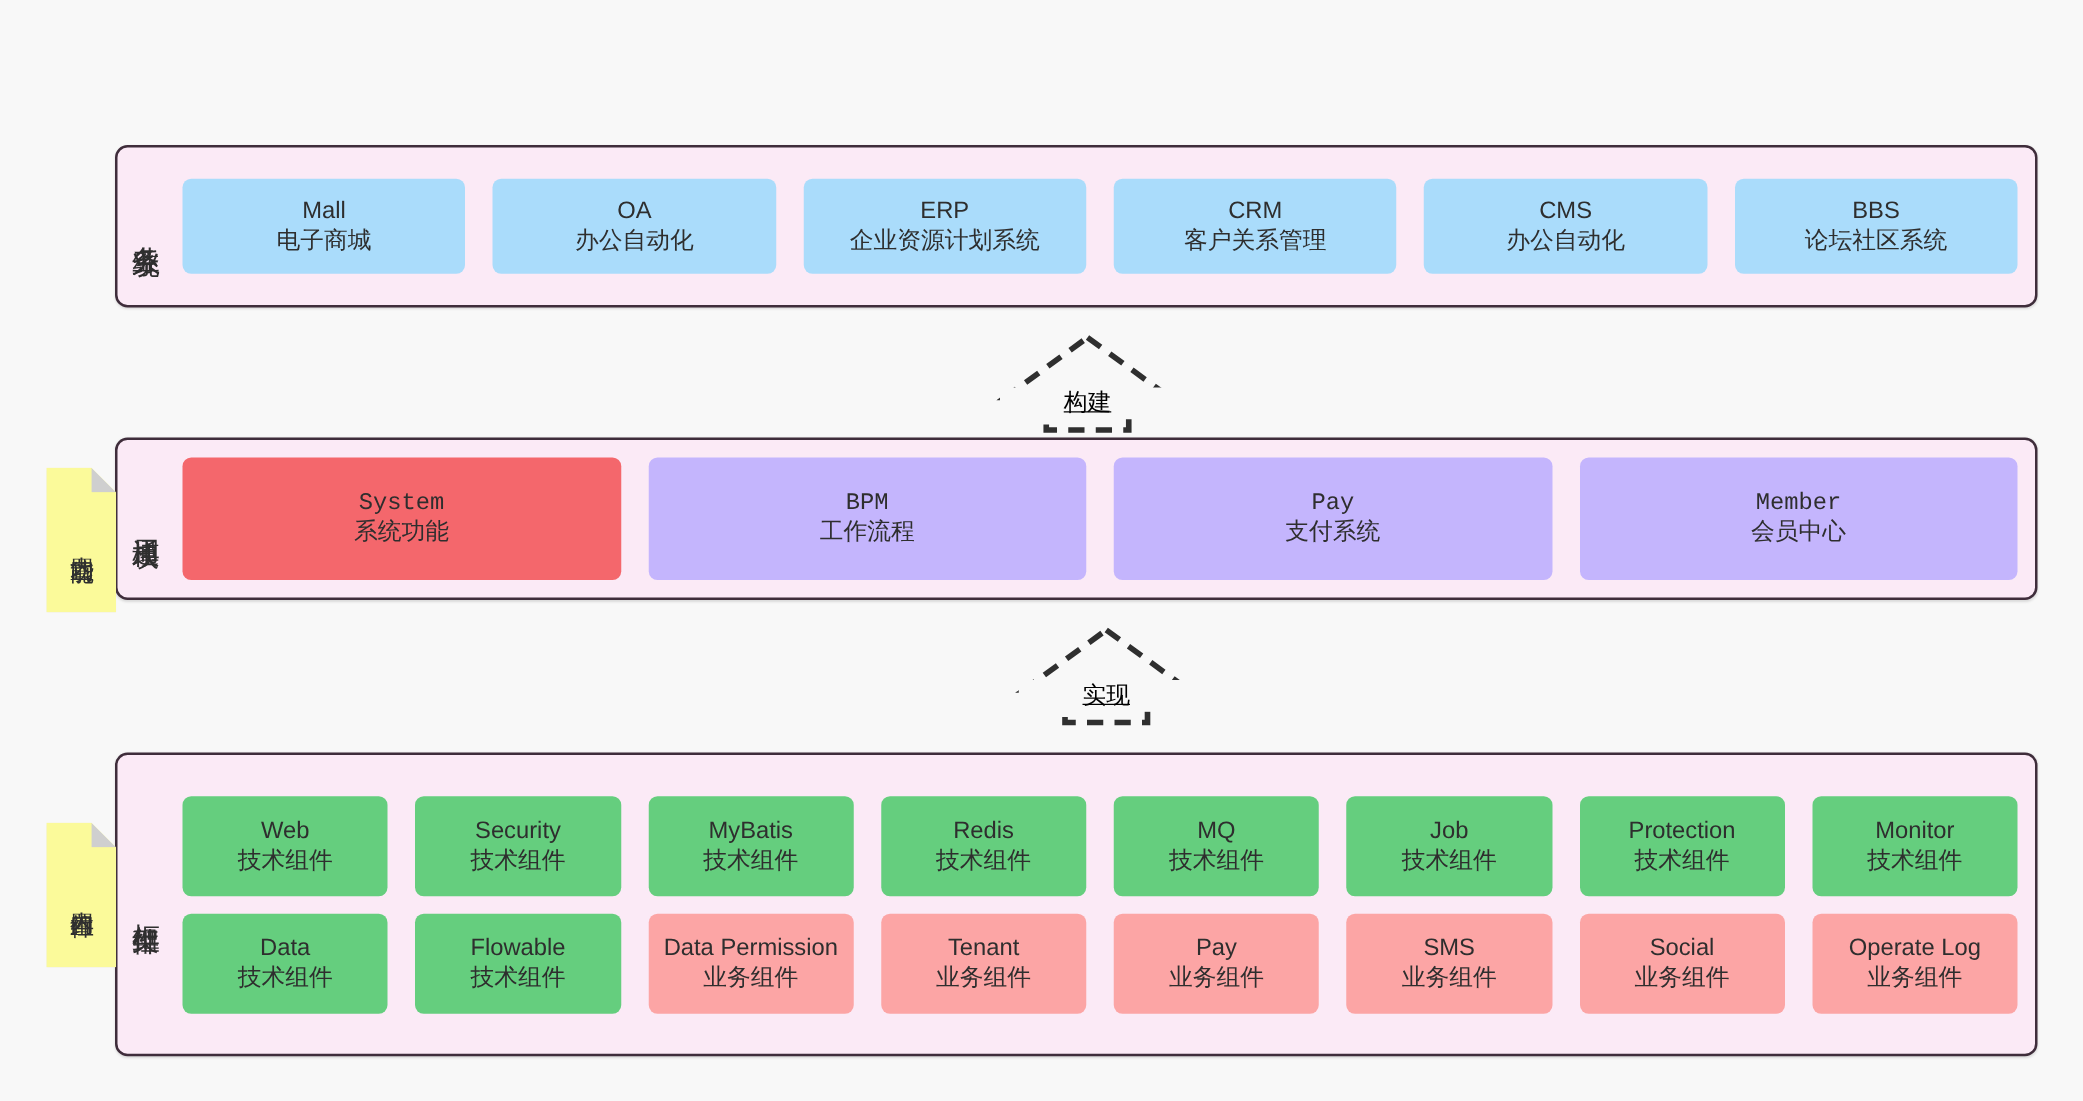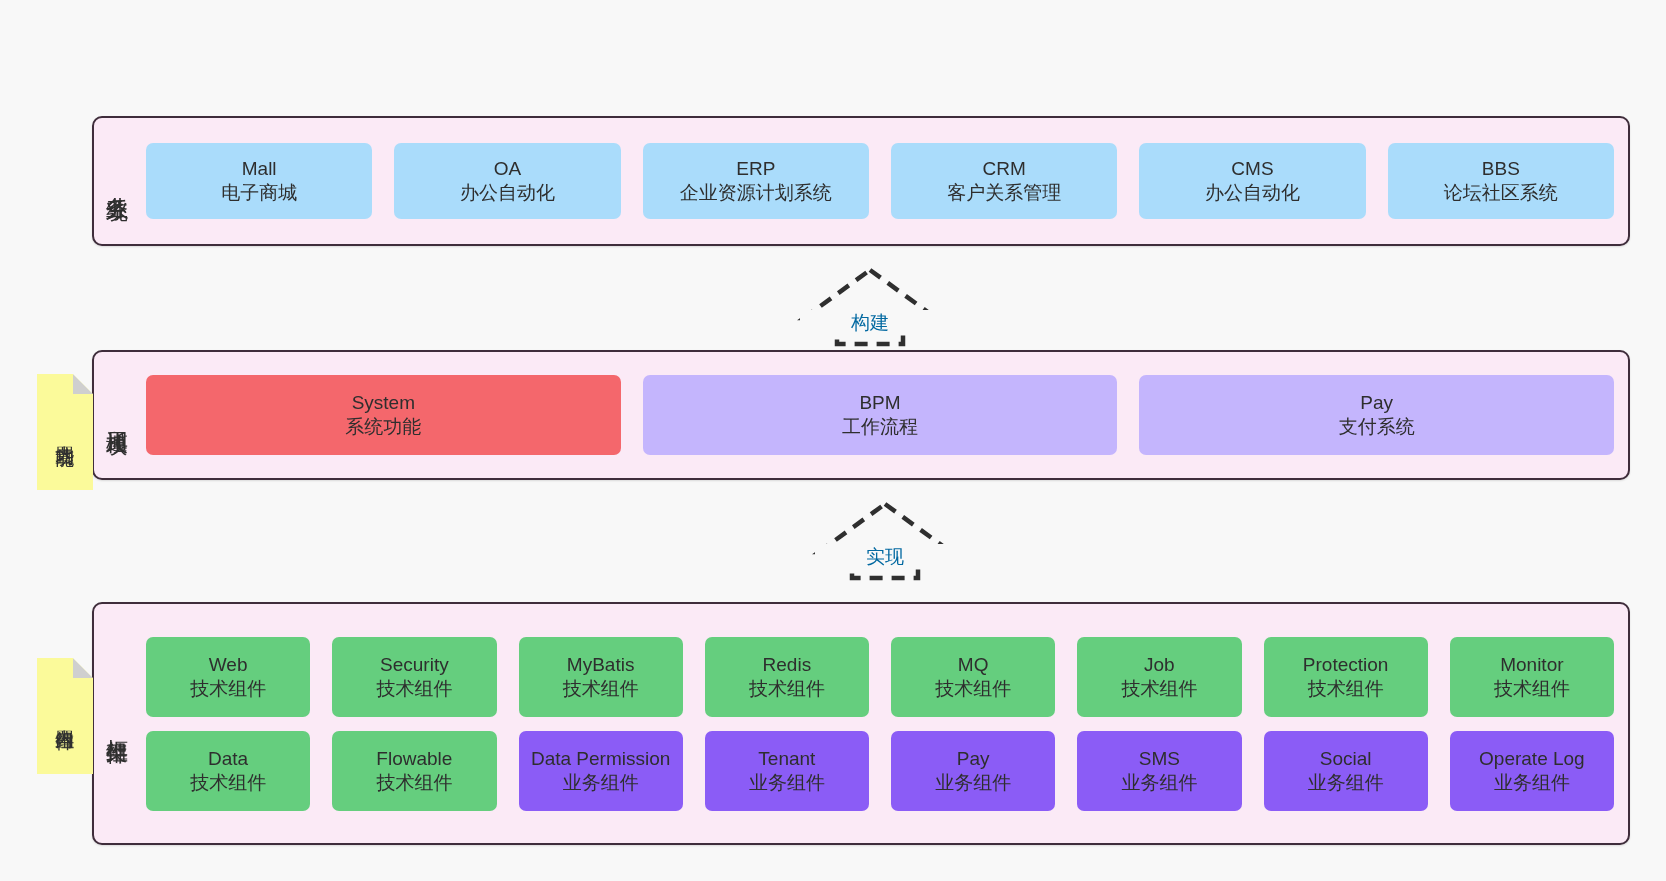--- a/index.html
+++ b/index.html
@@ -72,29 +72,29 @@
     line-height: 1.25;
     color: #2e2e2e;
     box-sizing: border-box;
     padding: 6px 4px;
   }
   .cell .en { display: block; }
   .cell .cn { display: block; }
 
   
   .r-biz .cell     { height: 76px; }
-  .r-module .cell  { height: 80px; }
+  .r-module .cell  { height: 98px; font-family: Liberation Mono, monospace; }
   .r-frame .cell   { height: 80px; justify-content: center; }
 
   
   .c-blue        { background: #aadcfb; }
   .c-red         { background: #f4676c; }
   .c-pink        { background: #c4b5fd; }
   .c-green       { background: #65ce7e; }
-  .c-lightgreen  { background: #8b5cf6; }
+  .c-lightgreen  { background: #fca5a5; }
 
   
   .note {
     position: absolute;
     width: 56px;
     background: #fbfa9a;
     display: flex;
     align-items: center;
     justify-content: center;
     font-size: 19px;
@@ -123,24 +123,25 @@
     position: absolute;
     z-index: 2;
   }
   .arrow-wrap svg { display: block; overflow: visible; }
   .arrow-label {
     position: absolute;
     left: 0;
     width: 100%;
     text-align: center;
     font-size: 19px;
-    color: #0369a1;
+    color: #000000;
     background: #f8f8f8;
     line-height: 1;
     padding: 3px 0;
+    text-decoration: underline;
   }
 </style>
 </head>
 <body>
 
 <div id="canvas">
 
   <div class="layer" id="layer-0" style="left:92px; top:116px; width:1538px; height:130px;">
     <div class="layer-title">业务系统</div>
     <div class="layer-body">
@@ -194,20 +195,24 @@
           <span class="cn">系统功能</span>
         </div>
         <div class="cell c-pink">
           <span class="en">BPM</span>
           <span class="cn">工作流程</span>
         </div>
         <div class="cell c-pink">
           <span class="en">Pay</span>
           <span class="cn">支付系统</span>
         </div>
+        <div class="cell c-pink">
+          <span class="en">Member</span>
+          <span class="cn">会员中心</span>
+        </div>
       </div>
     </div>
   </div>
 
   <div class="arrow-wrap" style="left:815px; top:500px; width:140px; height:80px;">
     <svg width="140" height="80" viewBox="0 0 140 80" aria-hidden="true">
       <path d="M70 4 L136 52 L103 52 L103 78 L37 78 L37 52 L4 52 Z" fill="#f8f8f8" stroke="#2f2f2f" stroke-width="4.5" stroke-dasharray="13 9" stroke-linejoin="miter"></path>
     </svg>
     <div class="arrow-label" style="top:44px;">实现</div>
   </div>

